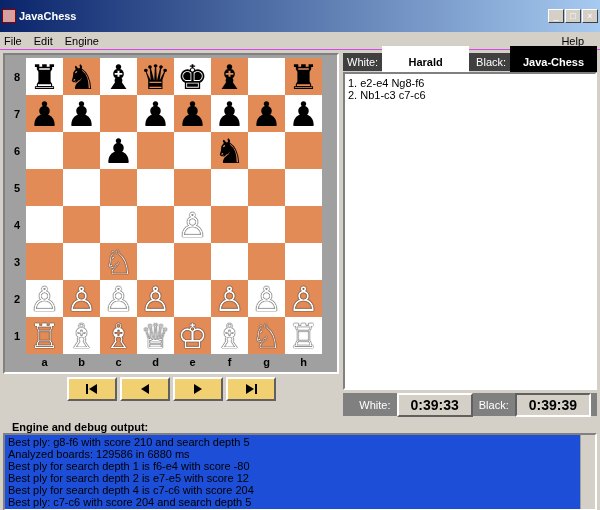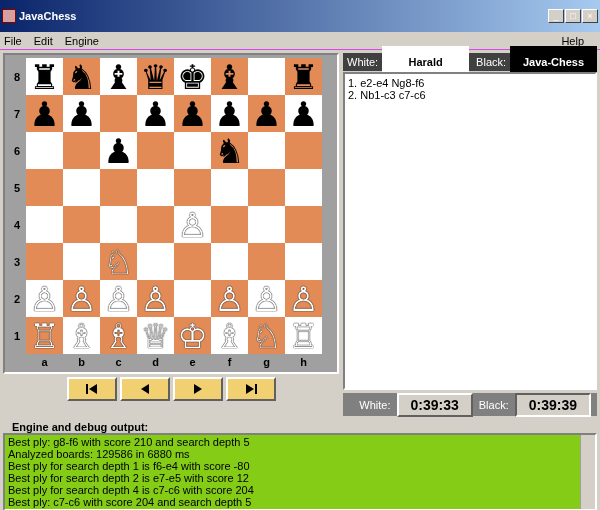--- a/index.html
+++ b/index.html
@@ -28,21 +28,21 @@
 .plbl{padding:0 4px;}
 .pname{height:32px;display:flex;align-items:center;justify-content:center;font-weight:bold;padding:0 10px;}
 .wname{background:#fff;color:#000;flex:1;margin-right:3px;}
 .bname{background:#000;color:#fff;flex:1;}
 .moves{background:#fff;border:2px solid;border-color:#808080 #fff #fff #808080;flex:1;padding:3px;font-size:11px;overflow:auto;margin-top:1px;}
 .clockrow{background:#808080;height:23px;display:flex;align-items:center;justify-content:flex-end;padding:0 6px;gap:6px;margin-top:3px;}
 .clklbl{color:#fff;font-size:11px;}
 .clkval{background:#d4d0c8;border:2px solid;border-color:#fff #606060 #606060 #fff;padding:2px 12px;font-weight:bold;font-size:14px;}
 .clkval.act{border-color:#606060 #fff #fff #606060;}
 .dbghdr{font-weight:bold;font-size:11px;padding:2px 12px 0;}
-.dbgbox{background:#84cc16;border:2px solid;border-color:#808080 #fff #fff #808080;margin:0 3px;height:78px;overflow:auto;padding:1px 3px;font-size:11px;line-height:1.1;position:relative;}
+.dbgbox{background:#1d4ed8;border:2px solid;border-color:#808080 #fff #fff #808080;margin:0 3px;height:78px;overflow:auto;padding:1px 3px;font-size:11px;line-height:1.1;position:relative;}
 .dbgbox .sbar{position:absolute;right:0;top:0;bottom:0;width:15px;background:#d4d0c8;border-left:1px solid #a0a0a0;}
 .statusbar{display:flex;height:17px;border-top:1px solid #808080;margin-top:2px;}
 .statusbar>div{border:1px solid;border-color:#808080 #fff #fff #808080;padding:1px 3px;font-size:11px;white-space:nowrap;overflow:hidden;}
 .st1{flex:2.2;}
 .st2{flex:1.1;}
 .st3{width:118px;}
 </style>
 </head>
 <body>
 

